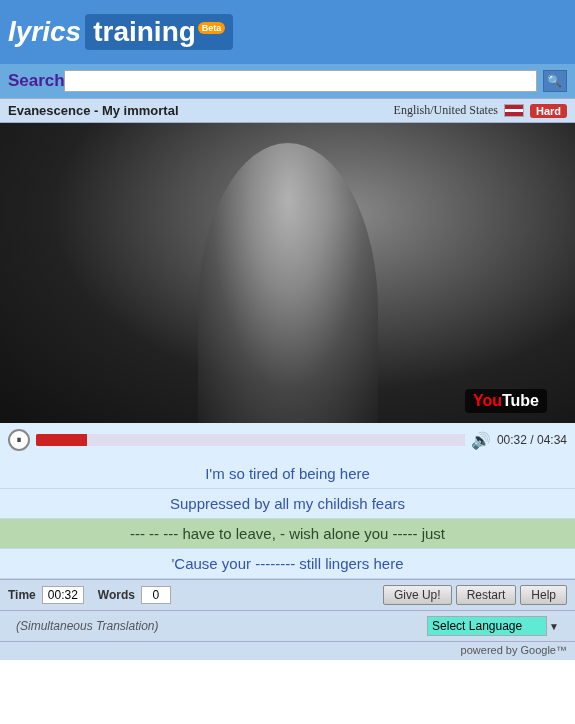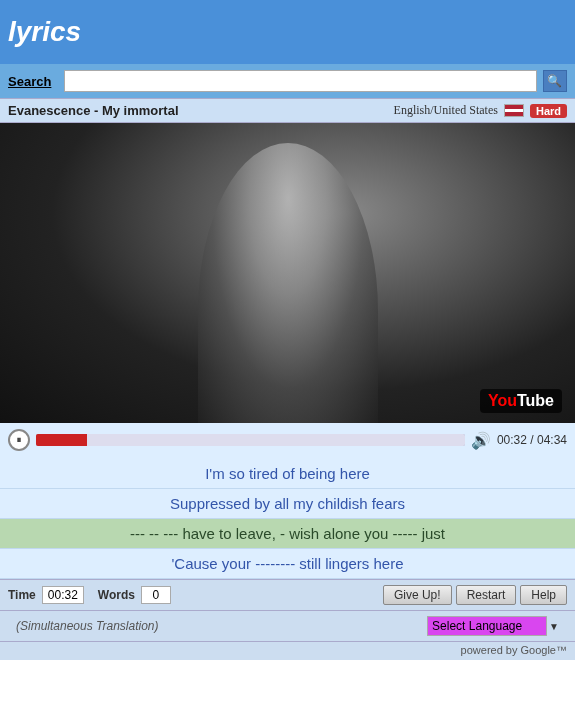--- a/index.html
+++ b/index.html
@@ -12,36 +12,36 @@
     #logo-box { background: #2a6ab0; color: #fff; font-size: 28px; font-weight: bold; padding: 2px 8px; border-radius: 4px; margin-left: 4px; }
     #beta-badge { background: #ff9900; color: #fff; font-size: 9px; font-weight: bold; border-radius: 8px; padding: 1px 4px; margin-left: 2px; vertical-align: super; }
     #ad-area { text-align: right; font-size: 11px; color: #333; }
     #ad-title { color: #1a0dab; font-size: 12px; text-decoration: underline; cursor: pointer; }
     #ad-desc { color: #555; font-size: 11px; line-height: 1.4; }
     #ad-nav { display: flex; gap: 2px; justify-content: flex-end; margin-top: 2px; }
     .ad-arrow { background: #ddd; border: 1px solid #aaa; color: #333; width: 18px; height: 16px; display: flex; align-items: center; justify-content: center; font-size: 10px; cursor: pointer; }
 
     
     #search-bar { display: flex; align-items: center; background: #6aabdf; padding: 6px 8px; gap: 6px; }
-    #search-label { color: #000000; font-weight: bold; font-size: 13px; width: 50px; text-decoration: underline; }
+    #search-label { color: #4c1d95; font-weight: bold; font-size: 17px; width: 50px; }
     #search-input { flex: 1; height: 22px; border: 1px solid #aaa; padding: 0 4px; font-size: 13px; }
     #search-btn { background: #4a7fc0; border: 1px solid #3a6aaa; width: 24px; height: 22px; display: flex; align-items: center; justify-content: center; cursor: pointer; color: #fff; font-size: 12px; }
 
     
     #song-bar { background: #cce0f5; display: flex; justify-content: space-between; align-items: center; padding: 4px 8px; border-top: 1px solid #aac; border-bottom: 1px solid #aac; }
     #song-title { font-weight: bold; font-size: 13px; color: #222; }
     #song-meta { display: flex; align-items: center; gap: 6px; }
     #lang-text { color: #333; font-size: 12px; font-family: Liberation Serif, serif; }
     #flag { display: inline-block; width: 20px; height: 13px; background: linear-gradient(to bottom, #b22234 0%, #b22234 33%, #fff 33%, #fff 66%, #b22234 66%, #b22234 100%); border: 1px solid #aaa; vertical-align: middle; }
     #difficulty-badge { background: #cc3333; color: #fff; font-size: 11px; font-weight: bold; padding: 1px 6px; border-radius: 3px; }
 
     
     #video-container { width: 575px; height: 300px; background: #111; position: relative; overflow: hidden; }
     #video-bg { width: 100%; height: 100%; background: radial-gradient(ellipse at 60% 30%, #888 0%, #555 30%, #222 60%, #111 100%); }
-    #youtube-logo { position: absolute; bottom: 10px; right: 13px; background: rgba(0,0,0,0.7); color: #fff; font-size: 16px; font-weight: bold; padding: 3px 8px; border-radius: 4px; }
+    #youtube-logo { position: absolute; bottom: 10px; right: 28px; background: rgba(0,0,0,0.7); color: #fff; font-size: 16px; font-weight: bold; padding: 3px 8px; border-radius: 4px; }
     #youtube-logo span { color: #ff0000; }
 
     
     #controls { display: flex; align-items: center; background: #ddeeff; padding: 4px 8px; gap: 6px; height: 34px; }
     #play-btn { width: 22px; height: 22px; border-radius: 50%; background: #fff; border: 2px solid #888; display: flex; align-items: center; justify-content: center; cursor: pointer; font-size: 10px; }
     #progress-bar-container { flex: 1; height: 12px; background: #aac; border-radius: 2px; overflow: hidden; display: flex; }
     #progress-fill { width: 12%; height: 100%; background: #cc2222; }
     #progress-rest { flex: 1; background: #dde; }
     #volume-icon { font-size: 16px; color: #555; cursor: pointer; }
     #time-display { font-size: 12px; color: #333; white-space: nowrap; }
@@ -58,35 +58,38 @@
     #time-value { border: 1px solid #aaa; background: #fff; padding: 1px 5px; font-size: 12px; min-width: 40px; text-align: center; }
     #words-label { font-size: 12px; color: #333; font-weight: bold; margin-left: 8px; }
     #words-value { border: 1px solid #aaa; background: #fff; padding: 1px 5px; font-size: 12px; min-width: 30px; text-align: center; }
     #btn-group { margin-left: auto; display: flex; gap: 4px; }
     .ctrl-btn { border: 1px solid #888; background: linear-gradient(to bottom, #eee, #ccc); padding: 2px 10px; font-size: 12px; cursor: pointer; border-radius: 2px; color: #333; }
 
     
     #translation-bar { background: #ccddf0; display: flex; justify-content: space-between; align-items: center; padding: 5px 16px; border-top: 1px solid #aac; }
     #translation-text { color: #555; font-size: 12px; font-style: italic; }
     #lang-select-container { display: flex; align-items: center; gap: 2px; }
-    #lang-select { border: 1px solid #aaa; background: #d946ef; padding: 2px 4px; font-size: 12px; min-width: 120px; cursor: pointer; appearance: none; }
+    #lang-select { border: 1px solid #aaa; background: #5eead4; padding: 2px 4px; font-size: 12px; min-width: 120px; cursor: pointer; appearance: none; }
     #lang-select-arrow { font-size: 10px; color: #333; }
 
     
     #powered-by { background: #ccddf0; text-align: right; padding: 2px 8px 4px; font-size: 11px; color: #555; border-top: 1px solid #aac; }
 
     
     #person { position: absolute; bottom: 0; left: 50%; transform: translateX(-50%); width: 180px; height: 280px; background: radial-gradient(ellipse at 50% 20%, #ccc 0%, #999 30%, #555 60%, #222 100%); border-radius: 50% 50% 0 0 / 60% 60% 0 0; opacity: 0.7; }
   </style>
 </head>
 <body>
 
 <div id="header">
   <div id="logo-area">
     <span id="logo-text">lyrics</span>
+    <span id="logo-box">
+      <span>training</span><span id="beta-badge">Beta</span>
+    </span>
   </div>
 </div>
 
 <div id="search-bar">
   <span id="search-label">Search</span>
   <input id="search-input" type="text" style="">
   <div id="search-btn">
     <span>🔍</span>
   </div>
 </div>

